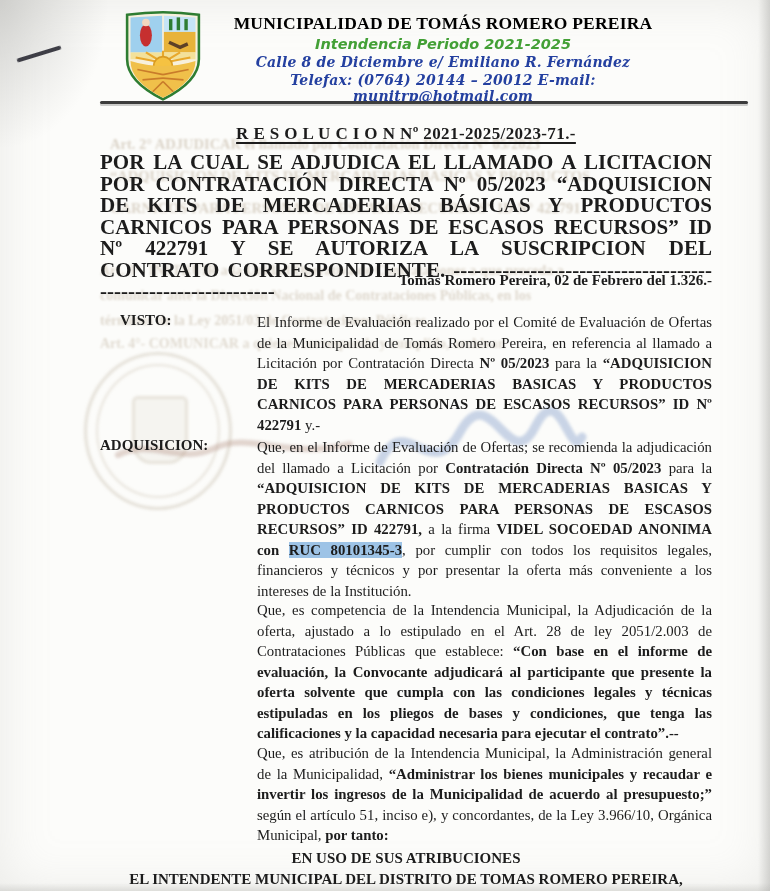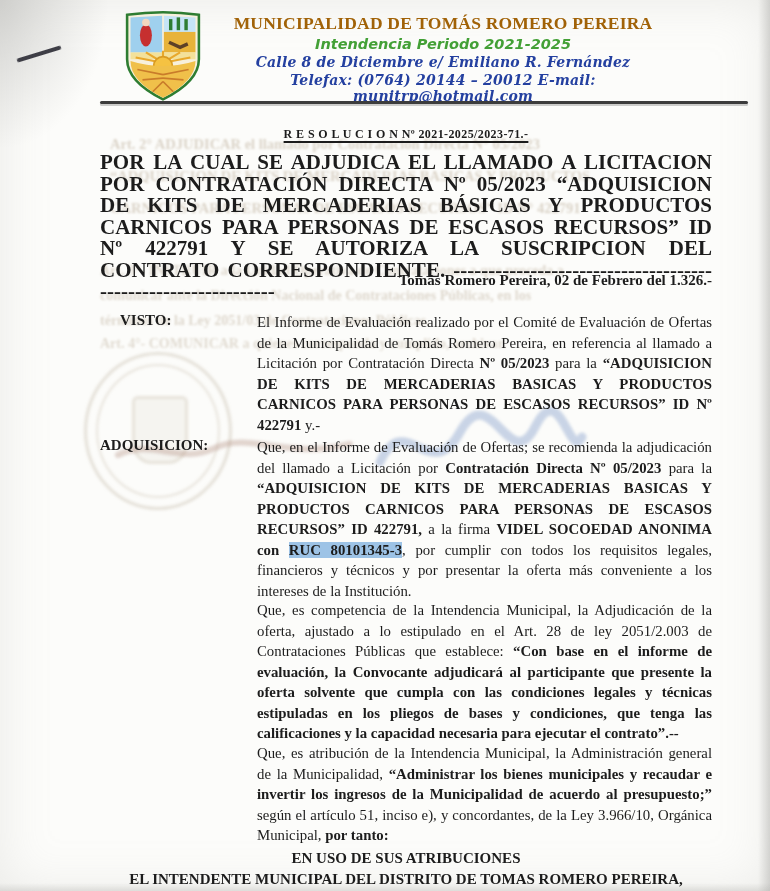--- a/index.html
+++ b/index.html
@@ -17,21 +17,21 @@
     background:linear-gradient(to left, rgba(158,158,155,0.38), transparent);z-index:1;}
   .scan-edge-bottom{position:absolute;left:0;bottom:0;width:100%;height:8px;
     background:linear-gradient(to top, rgba(170,170,166,0.30), transparent);z-index:1;}
   .pen-mark{position:absolute;left:16px;top:52px;width:46px;height:4px;background:#3e3e46;
     border-radius:2px;transform:rotate(-17deg);filter:blur(0.4px);z-index:3;}
 
   
   .header{position:absolute;left:118px;top:6px;width:560px;display:flex;align-items:flex-start;z-index:2;}
   .logo{flex:none;width:90px;height:94px;margin-top:2px;}
   .header-text{flex:1;text-align:center;padding-top:8px;}
-  .org-name{font-size:17.5px;font-weight:bold;letter-spacing:.2px;color:#a16207;line-height:1.1;}
+  .org-name{font-size:17.5px;font-weight:bold;letter-spacing:.2px;color:#000000;line-height:1.1;}
   .hdr-sub{font-family:"DejaVu Sans", sans-serif;font-style:italic;font-weight:bold;
     font-size:14.5px;color:var(--accent-green,#43a036);margin-top:3px;}
   .hdr-script{font-family:"DejaVu Serif", serif;font-style:italic;font-weight:bold;
     font-size:14px;color:var(--accent-blue,#2440a0);margin-top:2px;letter-spacing:.2px;}
   .divider{position:absolute;left:100px;top:101px;width:648px;height:3px;background:#3c3c3c;
     border-radius:2px;z-index:2;box-shadow:0 2px 0 rgba(60,60,60,.25);}
 
   
   .ghost{position:absolute;z-index:0;color:#9b8668;font-weight:bold;filter:blur(1.15px);
     text-align:justify;}
@@ -42,21 +42,21 @@
     opacity:.5;filter:blur(1.5px);}
   .ghost-stamp .c1{position:absolute;inset:0;border:3px solid #cdc5b6;border-radius:50%;}
   .ghost-stamp .c2{position:absolute;inset:12px;border:2px solid #d4ccbe;border-radius:50%;}
   .ghost-stamp .sh{position:absolute;left:48px;top:44px;width:50px;height:62px;
     border:3px solid #d2cabb;border-radius:6px 6px 20px 20px;background:rgba(215,208,195,.35);}
   .ghost-sig{position:absolute;z-index:0;filter:blur(1.8px);}
 
   
   .col{position:absolute;left:100px;width:612px;z-index:2;}
   .title-block{top:124px;text-align:center;padding-right:50px;}
-  .title-text{font-size:12px;font-weight:bold;letter-spacing:.4px;
+  .title-text{font-size:17px;font-weight:bold;letter-spacing:.4px;
     text-decoration:underline;text-underline-offset:3px;text-decoration-thickness:1.5px;}
   .subject{top:152px;font-size:21px;font-weight:bold;line-height:21.5px;text-align:justify;
     word-spacing:2.5px;}
   .dateline{top:272px;text-align:right;font-size:15px;font-weight:bold;}
   .section{display:flex;}
   .sec-visto{top:312px;}
   .sec-considerando{top:437px;}
   .sec-label{flex:none;width:157px;font-size:15px;font-weight:bold;}
   .sec-visto .sec-label{padding-left:20px;box-sizing:border-box;}
   .para{flex:1;font-size:14.8px;line-height:20.5px;text-align:justify;}

